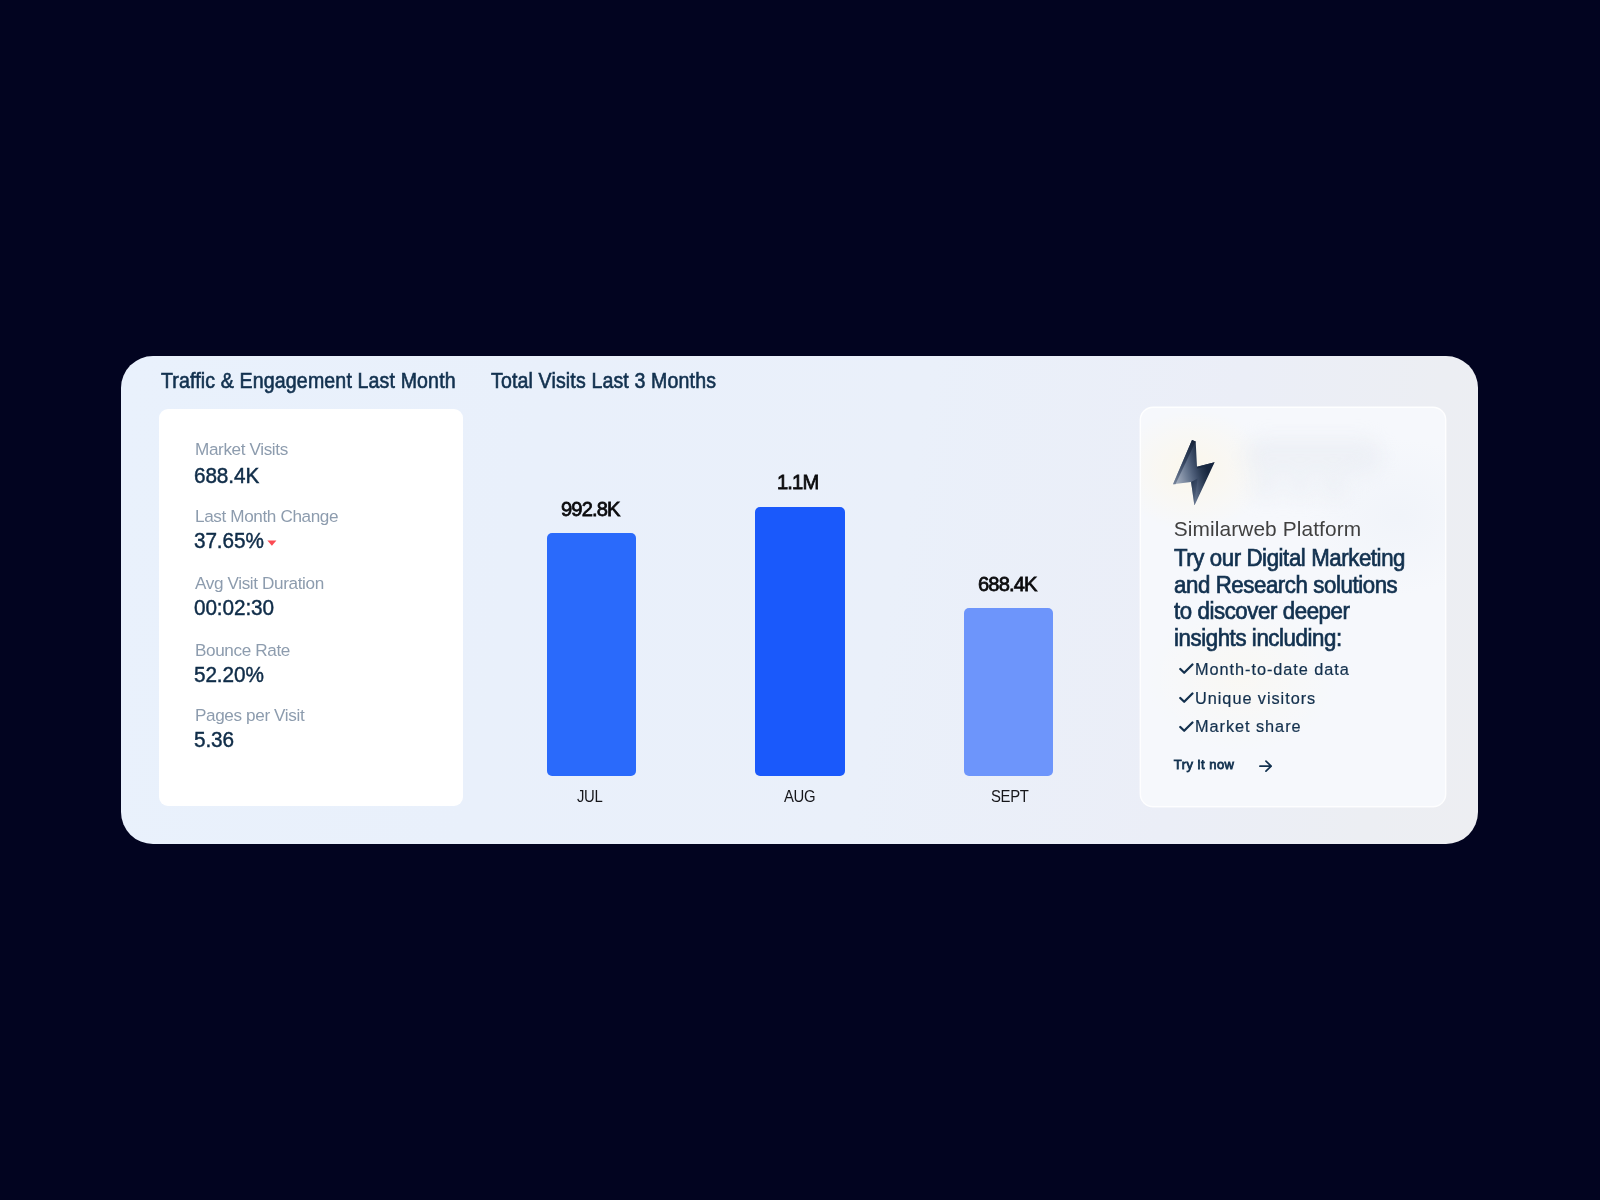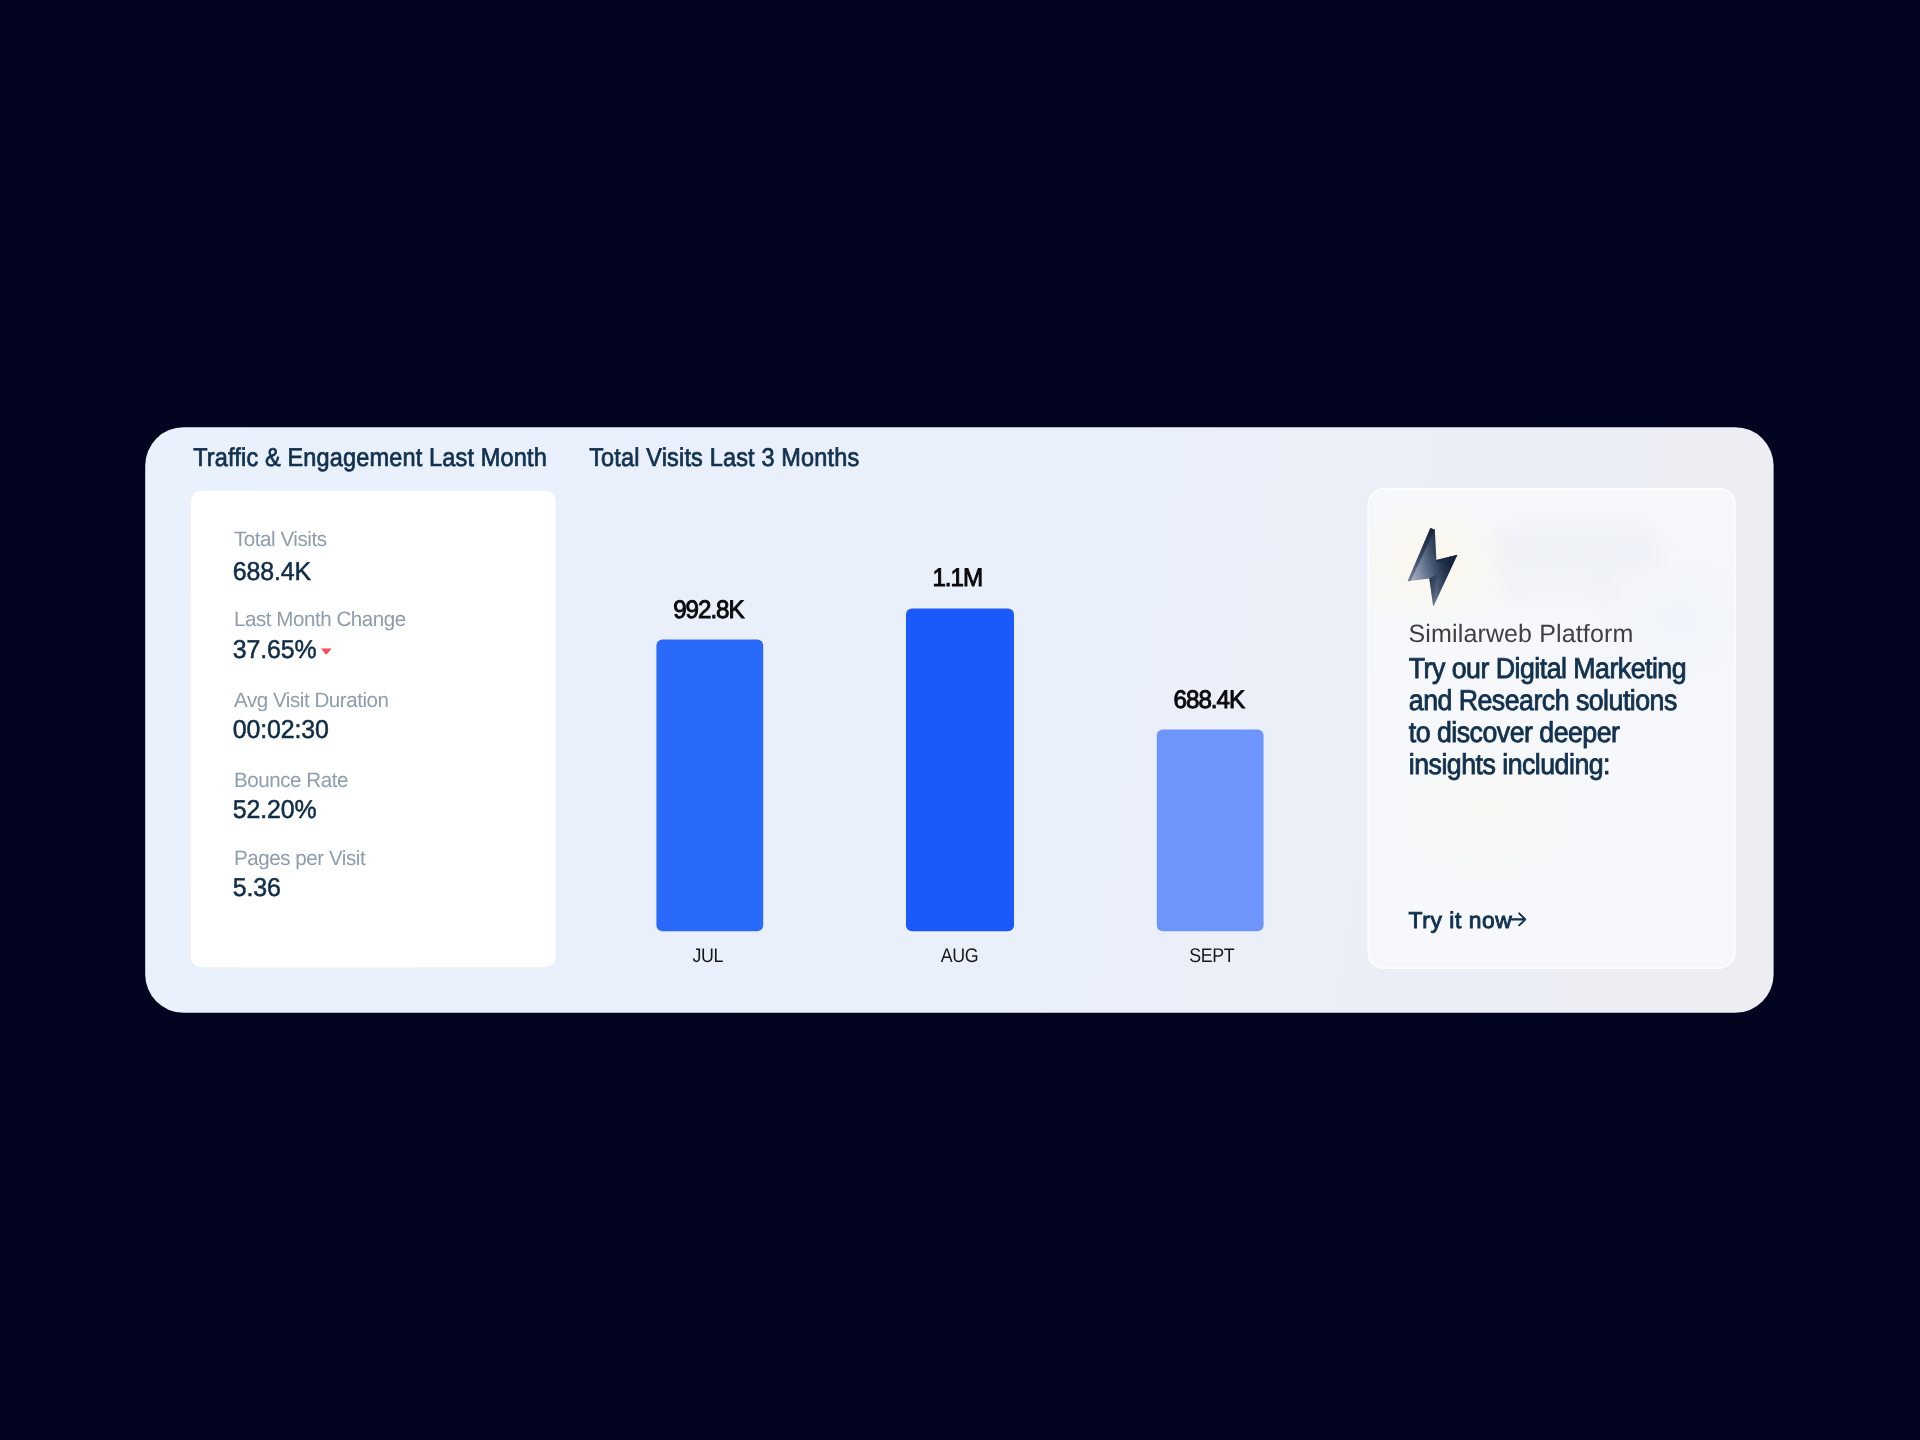--- a/index.html
+++ b/index.html
@@ -72,36 +72,36 @@
   .ghost-b3{position:absolute;left:76px;top:28px;width:26px;height:34px;border-radius:5px;background:#e7ebf1;}
   .promo-eyebrow{position:absolute;left:32.5px;top:110.6px;font-size:20.87px;font-weight:400;color:#404040;
                  letter-spacing:0.1px;white-space:nowrap;line-height:1;transform:translateZ(0);}
   .promo-head{position:absolute;left:32.5px;top:136.45px;font-size:24.06px;font-weight:400;color:#12314f;
               line-height:26.85px;letter-spacing:-0.45px;-webkit-text-stroke:0.72px #12314f;
               white-space:nowrap;transform:scaleX(0.925) translateZ(0);transform-origin:0 0;}
   .promo-list{position:absolute;left:32.5px;top:246.5px;}
   .promo-li{position:relative;font-size:16.3px;font-weight:400;color:#13304d;line-height:28.8px;white-space:nowrap;
             letter-spacing:0.95px;padding-left:21.3px;-webkit-text-stroke:0.22px #13304d;transform:translateZ(0);}
   .chk{position:absolute;left:4.2px;top:8.6px;width:17px;height:11.5px;}
-  .promo-cta{position:absolute;left:32.5px;top:349.8px;font-size:19px;font-weight:400;color:#12314f;white-space:nowrap;
+  .promo-cta{position:absolute;left:32.5px;top:349.8px;font-size:13px;font-weight:400;color:#12314f;white-space:nowrap;
              line-height:1;letter-spacing:0.48px;-webkit-text-stroke:0.78px #12314f;transform:translateZ(0);}
   .cta-arrow{position:absolute;left:85px;top:1.8px;width:13.3px;height:12.3px;-webkit-text-stroke:0;}
 </style>
 </head>
 <body>
 
 <div id="stage">
   <div class="panel">
 
     <div class="sec-title" id="title-left">Traffic &amp; Engagement Last Month</div>
     <div class="sec-title" id="title-right">Total Visits Last 3 Months</div>
 
     <div class="stat-card"></div>
     <div id="stats-rows">
-        <div class="stat-label" style="left: 74.3px; top: 84.8px;">Total Visits</div>
+        <div class="stat-label" style="left: 74.3px; top: 84.8px;">Market Visits</div>
         <div class="stat-value" style="left: 73.3px; top: 109.1px;">688.4K</div>
         <div class="stat-label" style="left: 74.3px; top: 151.8px;">Last Month Change</div>
         <div class="stat-value" style="left: 73.3px; top: 174.4px;">37.65%</div>
         <svg class="tri-down" viewBox="0 0 10 6" preserveAspectRatio="none" style="left:145.6px;top:183.8px">
           <path d="M0.4 0.4 L9.6 0.4 L5 5.7 Z" fill="#fb4a53"></path>
         </svg>
         <div class="stat-label" style="left: 74.3px; top: 218.8px;">Avg Visit Duration</div>
         <div class="stat-value" style="left: 73.3px; top: 241.4px;">00:02:30</div>
         <div class="stat-label" style="left: 74.3px; top: 286.3px;">Bounce Rate</div>
         <div class="stat-value" style="left: 73.3px; top: 308.4px;">52.20%</div>
@@ -162,20 +162,31 @@
         <path d="M19.0 0 L22.7 1.4 L2.5 44.15 L0 44.3 Z" fill="url(#boltbev)"></path>
         <path d="M24.0 26.7 L41.6 22.3 L39.6 25.2 L24.3 28.5 Z" fill="url(#boltbev2)" opacity="0.95"></path>
       </svg>
       <div class="promo-eyebrow">Similarweb Platform</div>
       <div class="promo-head" id="promo-head">
           <div>Try our Digital Marketing</div>
           <div>and Research solutions</div>
           <div>to discover deeper</div>
           <div>insights including:</div>
         </div>
+      <div class="promo-list" id="promo-list">
+          <div class="promo-li"><svg class="chk" viewBox="0 0 16 12">
+              <path d="M1.5 6.2 L5.6 10.2 L14.2 1.6" fill="none" stroke="#13304d" stroke-width="2.35" stroke-linecap="round" stroke-linejoin="round"></path>
+            </svg><span>Month-to-date data</span></div>
+          <div class="promo-li"><svg class="chk" viewBox="0 0 16 12">
+              <path d="M1.5 6.2 L5.6 10.2 L14.2 1.6" fill="none" stroke="#13304d" stroke-width="2.35" stroke-linecap="round" stroke-linejoin="round"></path>
+            </svg><span>Unique visitors</span></div>
+          <div class="promo-li"><svg class="chk" viewBox="0 0 16 12">
+              <path d="M1.5 6.2 L5.6 10.2 L14.2 1.6" fill="none" stroke="#13304d" stroke-width="2.35" stroke-linecap="round" stroke-linejoin="round"></path>
+            </svg><span>Market share</span></div>
+        </div>
       <div class="promo-cta">
         <span>Try it now</span>
         <svg class="cta-arrow" viewBox="0 0 13 12">
           <path d="M0.9 6 H11.6 M6.8 1.1 L11.9 6 L6.8 10.9" fill="none" stroke="#12314f" stroke-width="1.65" stroke-linecap="round" stroke-linejoin="round"></path>
         </svg>
       </div>
     </div>
 
   </div>
 </div>

